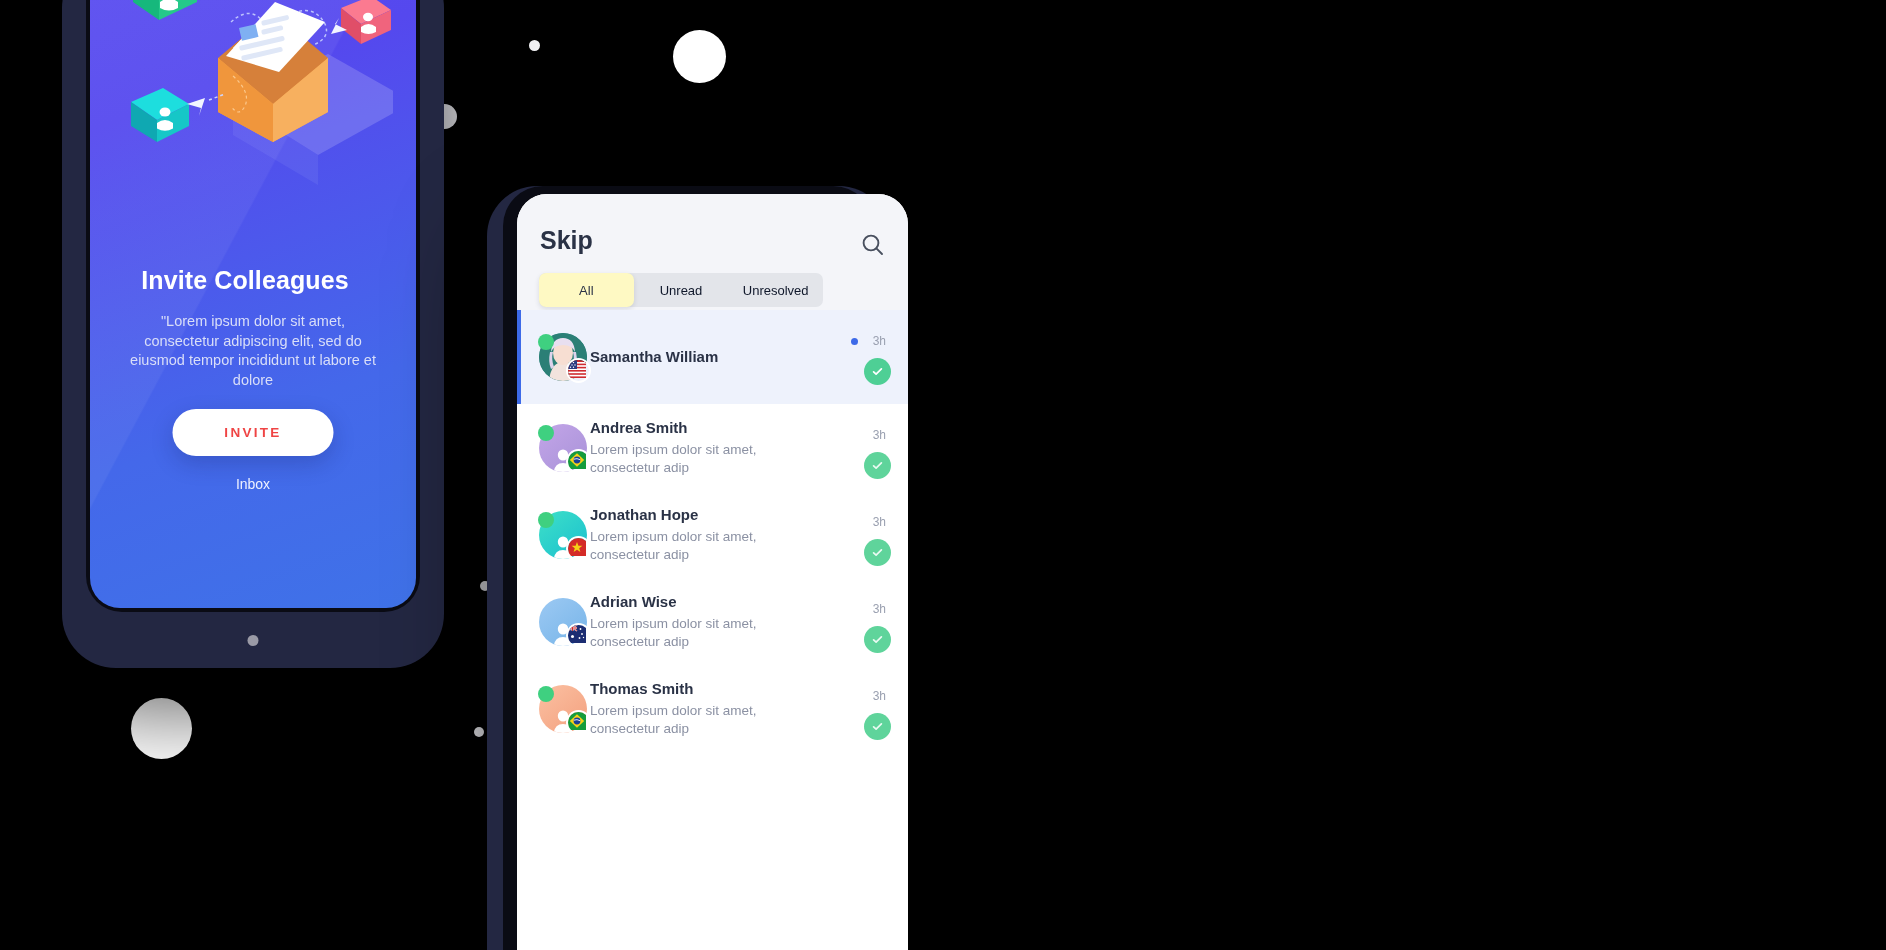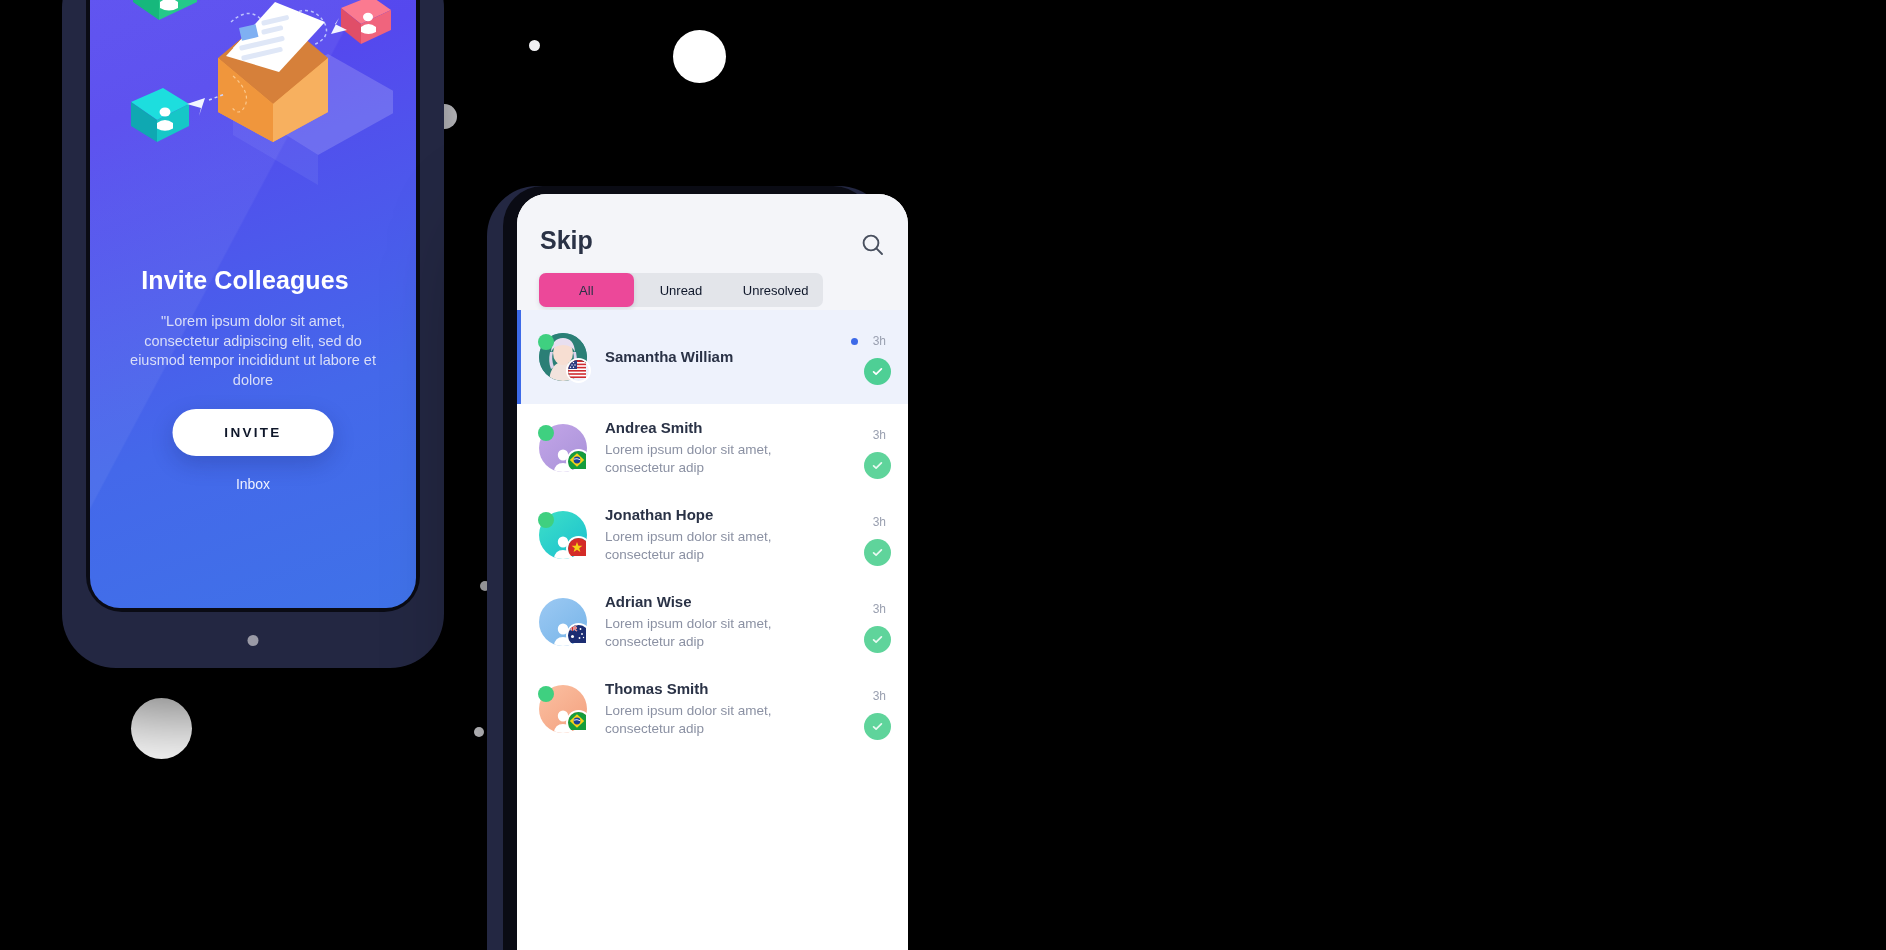--- a/index.html
+++ b/index.html
@@ -29,21 +29,21 @@
   .illus{position:absolute;left:0;right:0;top:52px;height:250px;}
   .illus svg{display:block;margin:0 auto;}
 
   
   .l-title{position:absolute;left:0;right:16px;top:368px;text-align:center;
       color:#fff;font-size:25px;font-weight:bold;letter-spacing:.1px;}
   .l-sub{position:absolute;left:34px;right:34px;top:414px;text-align:center;
       color:#d9def8;font-size:14.5px;line-height:19.5px;font-weight:400;}
   .l-btn{position:absolute;left:50%;transform:translateX(-50%);top:511px;
       width:161px;height:47px;border-radius:26px;background:#fff;
-      color:#0f172a;font-size:13.5px;font-weight:bold;letter-spacing:2.3px;
+      color:#ef4444;font-size:13.5px;font-weight:bold;letter-spacing:2.3px;
       display:flex;align-items:center;justify-content:center;
       box-shadow:0 8px 22px rgba(20,25,80,.22);border:none;cursor:pointer;
       font-family:"Liberation Sans",sans-serif;}
   .l-skip{position:absolute;left:0;right:0;top:578px;text-align:center;
       color:#eef1ff;font-size:14px;cursor:pointer;}
 
   
   .phone-right{position:absolute;left:487px;top:186px;width:402px;height:820px;
       background:#232742;border-radius:50px;
       box-shadow:0 40px 90px rgba(0,0,0,.6);}
@@ -53,40 +53,40 @@
       background:#fff;border-radius:30px 30px 0 0;overflow:hidden;}
 
   .r-header{position:relative;height:116px;background:#f4f5f9;}
   .r-title{position:absolute;left:23px;top:32px;font-size:25px;font-weight:bold;color:#2a3246;}
   .r-search{position:absolute;right:22px;top:38px;width:26px;height:26px;cursor:pointer;}
 
   .r-tabs{position:absolute;left:22px;top:79px;width:284px;height:34px;
       background:#e3e5ea;border-radius:7px;display:flex;}
   .r-tab{flex:1;display:flex;align-items:center;justify-content:center;
       font-size:13px;color:#0f172a;cursor:pointer;border-radius:7px;}
-  .r-tab.active{background:#ec4899;color:#2a3246;
+  .r-tab.active{background:#fef9c3;color:#2a3246;
       box-shadow:0 2px 5px rgba(40,45,70,.13);}
 
   .r-list{position:absolute;left:0;right:0;top:116px;bottom:0;background:#fff;overflow:hidden;}
   .row{position:relative;height:87px;display:flex;align-items:center;padding:0 0 0 22px;}
   .row.sel{background:#eef2fc;}
   .row.sel:before{content:"";position:absolute;left:0;top:0;bottom:0;width:4px;background:#3d6ae8;}
   .row.tall{height:94px;}
 
   .av-wrap{position:relative;width:48px;height:48px;flex:0 0 48px;}
   .av{width:48px;height:48px;border-radius:50%;overflow:hidden;position:relative;
       display:flex;align-items:flex-end;justify-content:center;}
   .av .person{width:22px;height:26px;margin-bottom:-1px;}
   .online{position:absolute;left:-1px;top:1px;width:12px;height:12px;border-radius:50%;
       background:#3fd080;border:2px solid transparent;z-index:3;}
   .flag{position:absolute;right:-4px;bottom:-2px;width:21px;height:21px;border-radius:50%;
       overflow:hidden;border:2px solid #fff;z-index:3;}
   .flag svg{display:block;}
 
-  .r-body{flex:1;margin-left:18px;min-width:0;padding-right:8px;}
+  .r-body{flex:1;margin-left:3px;min-width:0;padding-right:8px;}
   .r-name{font-size:15px;font-weight:bold;color:#2a3246;line-height:20px;}
   .r-msg{font-size:13.5px;color:#8b91a3;line-height:18.5px;margin-top:3px;}
 
   .r-right{width:76px;flex:0 0 76px;position:relative;height:100%;}
   .r-time{position:absolute;right:22px;top:24px;font-size:12px;color:#9aa0b0;}
   .unread-dot{position:absolute;right:50px;top:28px;width:7px;height:7px;border-radius:50%;background:#3d6ae8;}
   .check{position:absolute;right:17px;top:48px;width:27px;height:27px;border-radius:50%;
       background:#5fd49b;display:flex;align-items:center;justify-content:center;cursor:pointer;}
   .check.solid{background:#4ecf95;}
   .check svg{display:block;}

